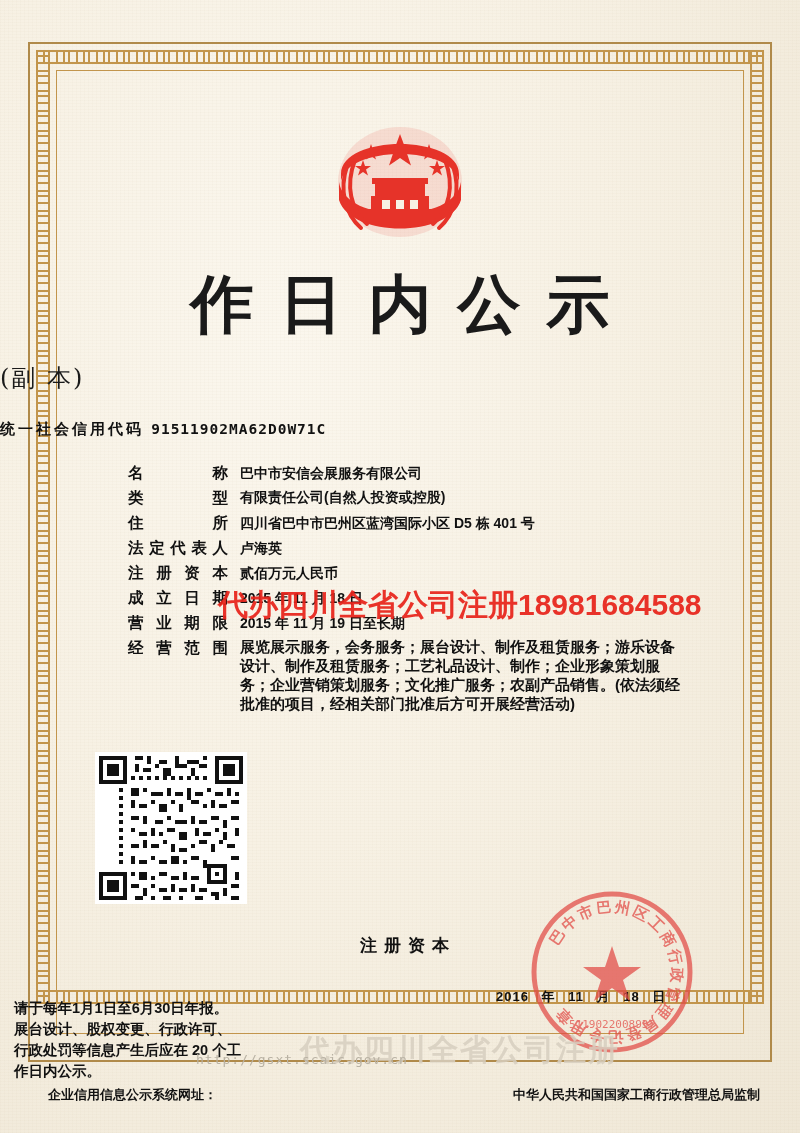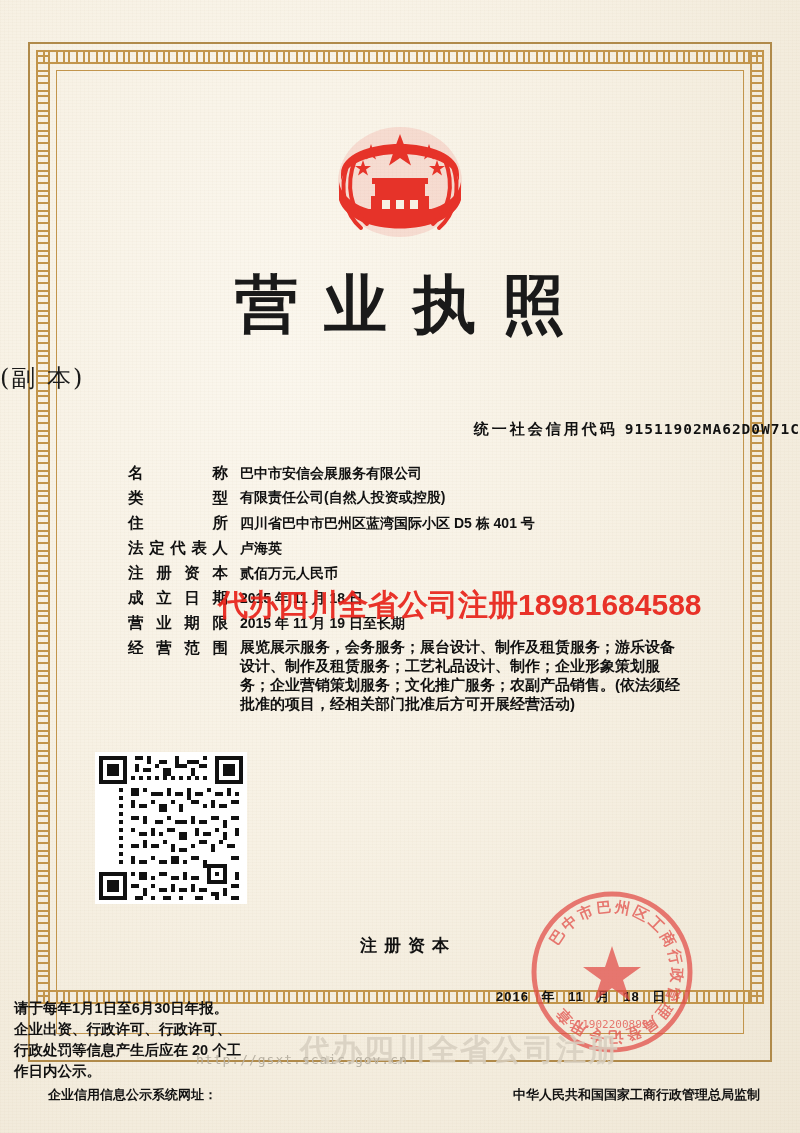--- a/index.html
+++ b/index.html
@@ -117,21 +117,21 @@
     left: 0; right: 0;
     font-family: "DejaVu Serif", serif;
     font-size: 24px;
     color: #1a1a1a;
     letter-spacing: 2px;
   }
   .credit-code {
     position: absolute;
     top: 420px;
     left: 0; right: 0;
-    text-align: right;
+    text-align: left;
     font-size: 15px;
     font-weight: 700;
     color: #111;
     letter-spacing: 3px;
   }
   .credit-code .code-val {
     letter-spacing: 1px;
     font-family: "DejaVu Sans Mono", monospace;
     font-size: 14.5px;
   }
@@ -322,21 +322,21 @@
       <g fill="#e63329">
         <polygon points="75,30 79.5,42 92,42 82,49.5 86,61.5 75,54 64,61.5 68,49.5 58,42 70.5,42"></polygon>
         <polygon points="46,40 48,46 54,46 49,49.5 51,55.5 46,52 41,55.5 43,49.5 38,46 44,46"></polygon>
         <polygon points="104,40 106,46 112,46 107,49.5 109,55.5 104,52 99,55.5 101,49.5 96,46 102,46"></polygon>
         <polygon points="38,56 40,62 46,62 41,65.5 43,71.5 38,68 33,71.5 35,65.5 30,62 36,62"></polygon>
         <polygon points="112,56 114,62 120,62 115,65.5 117,71.5 112,68 107,71.5 109,65.5 104,62 110,62"></polygon>
       </g>
     </svg>
   </div>
 
-  <div class="title">营业执照</div>
+  <div class="title">作日内公示</div>
   <div class="subtitle">(副 本)</div>
 
   <div class="credit-code">
     <span>统一社会信用代码</span>
     <span class="code-val">91511902MA62D0W71C</span>
   </div>
 
   <div class="fields">
     <div class="row tight">
       <div class="row-label">名称</div>
@@ -548,21 +548,21 @@
       <path id="sealArc" d="M 84,84 m -60,0 a 60,60 0 1,1 120,0 a 60,60 0 1,1 -120,0" fill="none"></path>
       <text fill="#e24a45" font-size="15" font-family="'DejaVu Serif', serif" font-weight="bold" letter-spacing="2.5">
         <textPath href="#sealArc" startOffset="7%">巴中市巴州区工商行政管理局登记专用章</textPath>
       </text>
       <text x="84" y="140" fill="#e24a45" font-size="11" font-family="'DejaVu Sans Mono', monospace" text-anchor="middle">5119022008937</text>
     </svg>
   </div>
 
   <div class="notice">
     <div>请于每年1月1日至6月30日年报。</div>
-    <div>企业出资、行政许可、行政许可、</div>
+    <div>展台设计、股权变更、行政许可、</div>
     <div>行政处罚等信息产生后应在 20 个工</div>
     <div>作日内公示。</div>
   </div>
 
   <div class="glyph-watermark">代办四川全省公司注册</div>
   <div class="url-watermark">http://gsxt.scaic.gov.cn</div>
 
   <div class="footer-left">企业信用信息公示系统网址：</div>
   <div class="footer-right">中华人民共和国国家工商行政管理总局监制</div>
 

